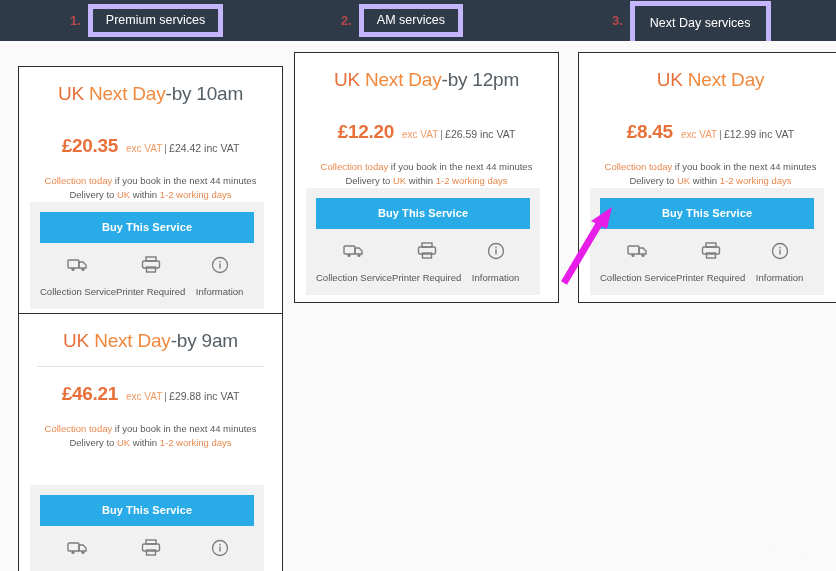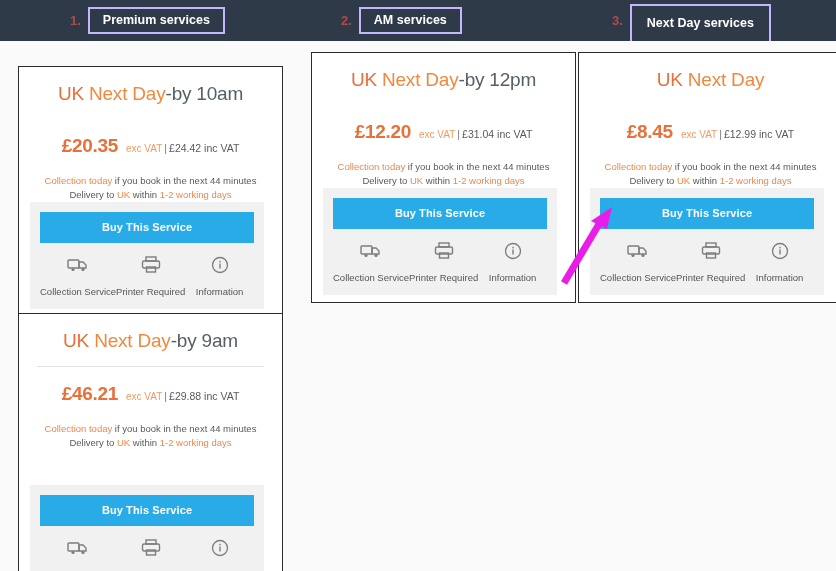--- a/index.html
+++ b/index.html
@@ -31,24 +31,24 @@
     align-items: center;
   }
   .tab-num {
     color: #b4484c;
     font-size: 13px;
     font-weight: 700;
     margin-right: 7px;
     letter-spacing: 0px;
   }
   .tab-box {
-    border: 2px solid #c4b5fd;
+    border: 5px solid #c4b5fd;
     color: #ffffff;
     font-size: 12.5px;
-    font-weight: 700;
+    font-weight: 400;
     padding: 5px 13px 6px 13px;
     line-height: 1;
     white-space: nowrap;
     background: transparent;
   }
   .tab-box.tall {
     padding: 11px 15px 13px 15px;
   }
   #tab1 { left: 70px; }
   #tab2 { left: 341px; }
@@ -80,21 +80,21 @@
     position: absolute;
     background: #ffffff;
     border: 1px solid #2b2b2b;
     box-sizing: border-box;
     width: 265px;
     height: 251px;
     display: flex;
     flex-direction: column;
   }
   #card1 { left: 18px;  top: 25px; }
-  #card2 { left: 311px; top: 11px; }
+  #card2 { left: 294px; top: 11px; }
   #card3 { left: 578px; top: 11px; }
   #card4 { left: 18px;  top: 272px; height: 291px; }
 
   .card-title {
     text-align: center;
     font-size: 19px;
     padding: 16px 6px 14px 6px;
     white-space: nowrap;
     letter-spacing: -0.2px;
   }
@@ -277,21 +277,21 @@
       </div>
     </div>
   </div>
 
   <div class="card" id="card2">
     <div class="card-title">
       <span class="t-uk">UK </span><span class="t-next">Next Day</span><span class="t-suffix">-by 12pm</span>
     </div>
     <div class="divider"></div>
     <div class="price-row">
-      <span class="price-main">£12.20</span><span class="price-exc">exc VAT</span><span class="price-sep">|</span><span class="price-inc">£31.04 inc VAT</span>
+      <span class="price-main">£12.20</span><span class="price-exc">exc VAT</span><span class="price-sep">|</span><span class="price-inc">£26.59 inc VAT</span>
     </div>
     <div class="blurb">
       <span class="hl">Collection today</span><span> if you book in the next 44 minutes</span><br>
       <span>Delivery to </span><span class="hl">UK</span><span> within </span><span class="hl">1-2 working days</span>
     </div>
     <div class="card-footer">
       <button class="buy-btn">Buy This Service</button>
       <div class="feature-row">
         <div class="feature">
           <span class="ficon">

